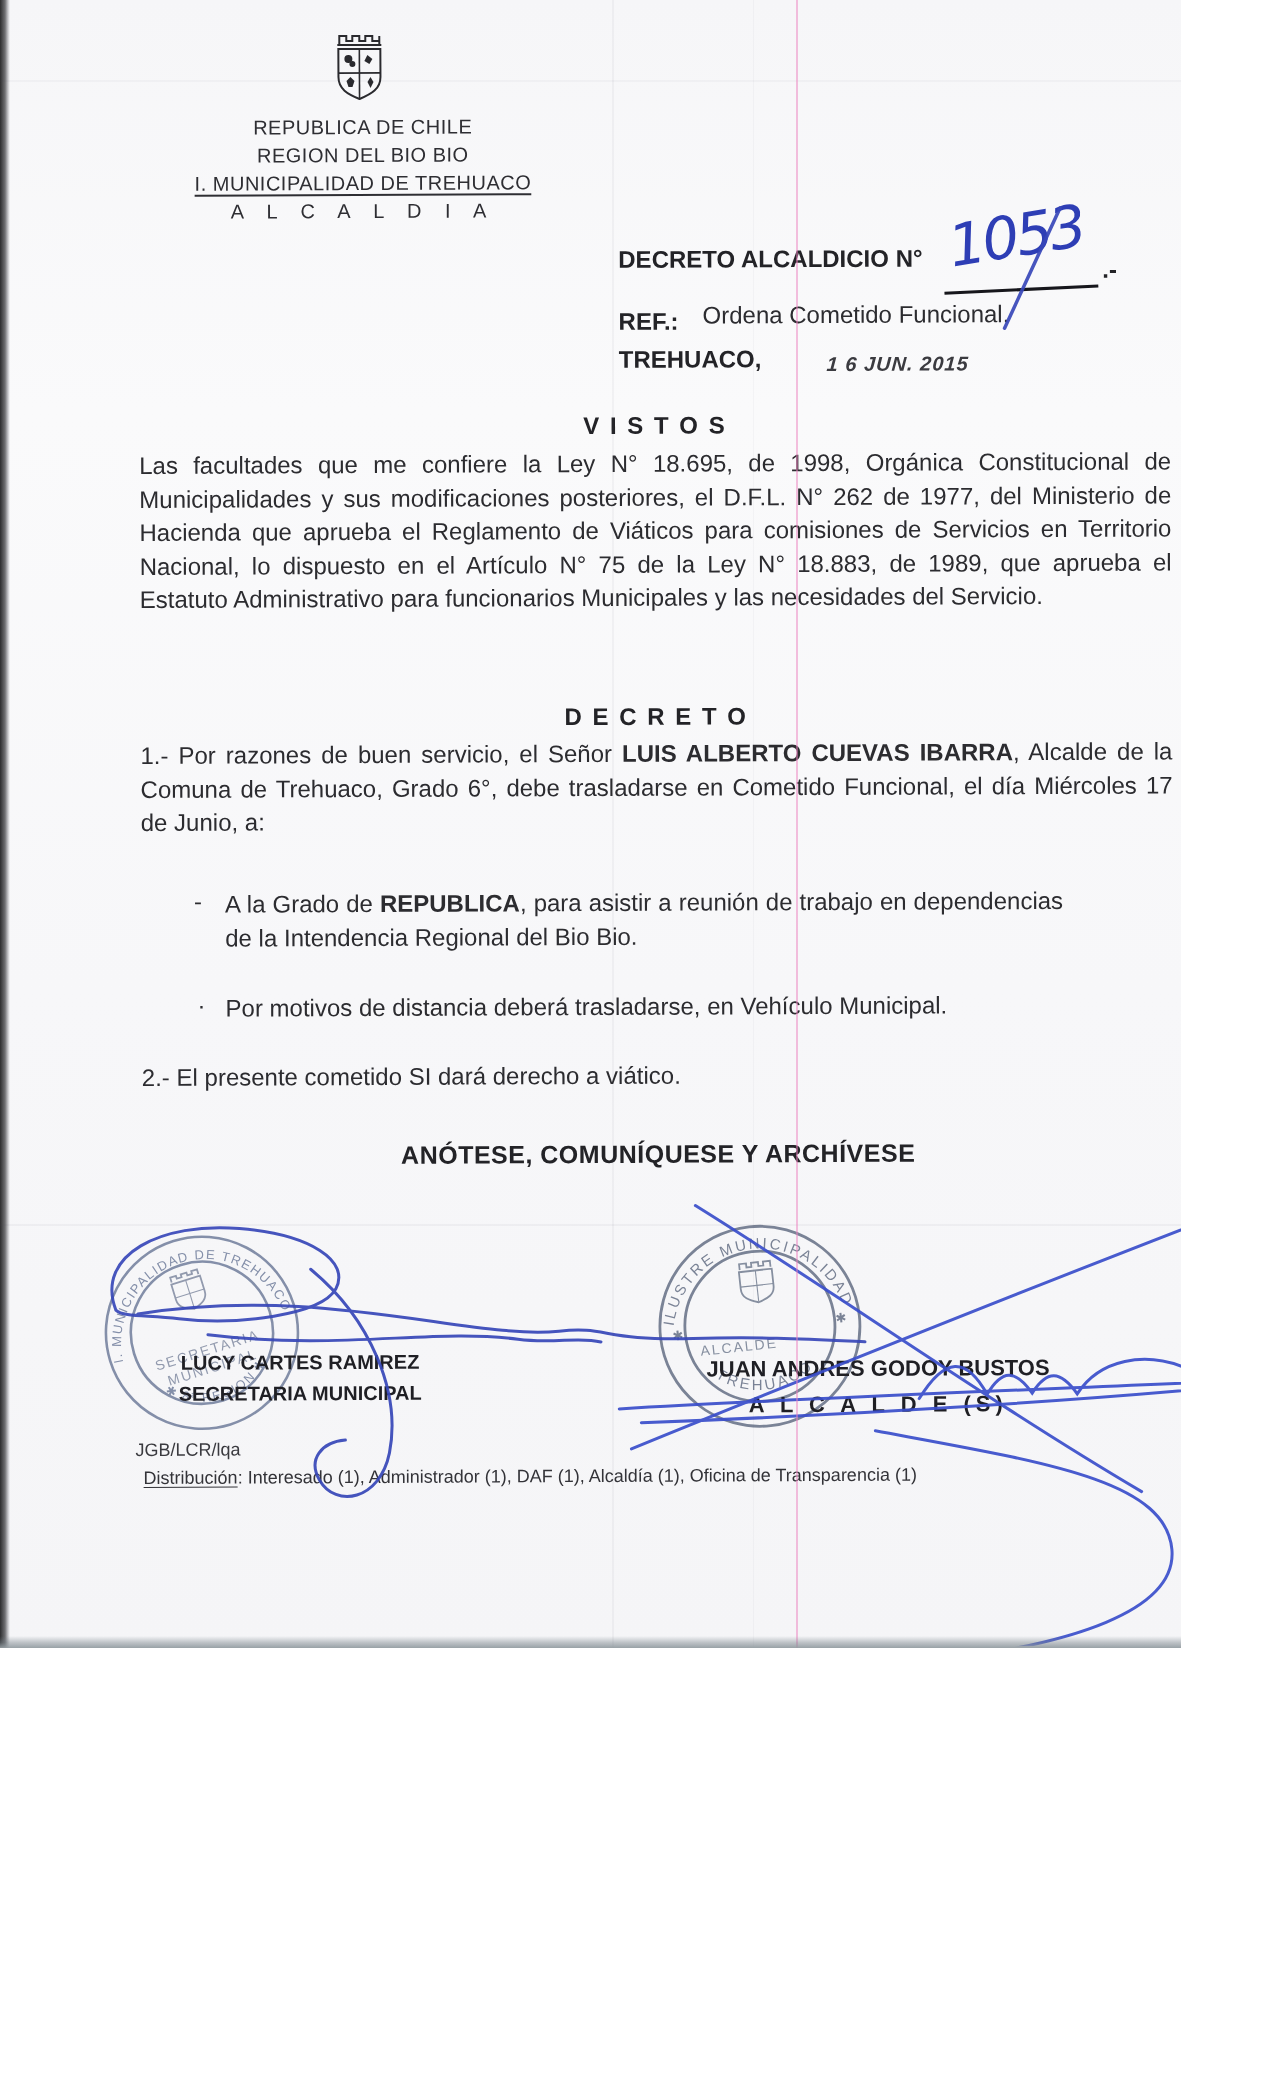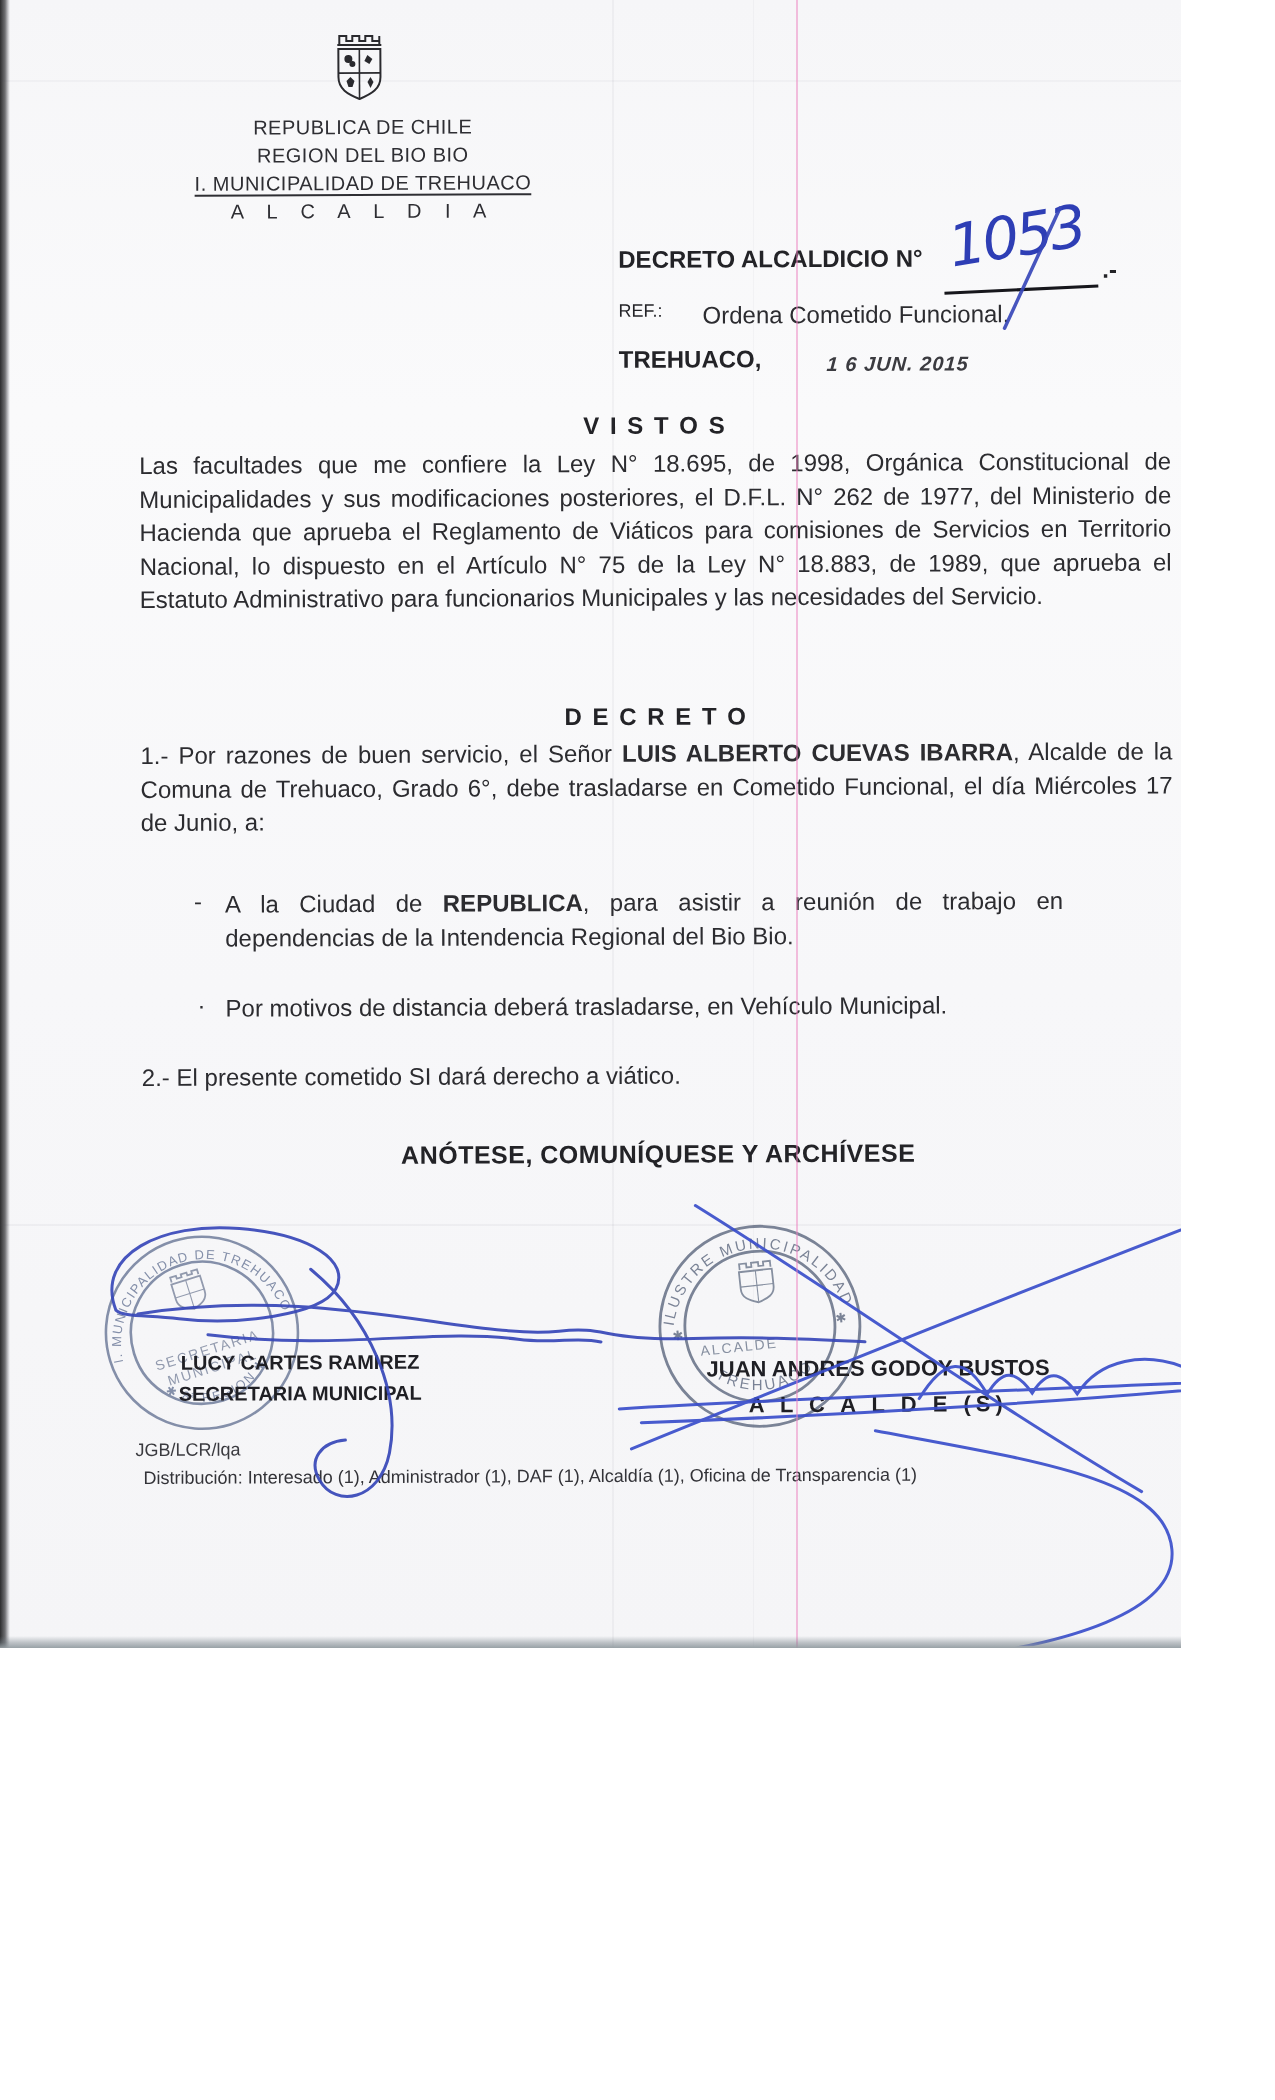--- a/index.html
+++ b/index.html
@@ -31,21 +31,21 @@
   .coat-of-arms { left:330px; top:28px; }
   .letterhead { left:148px; top:112px; width:434px; text-align:center; font-size:20px; line-height:28px; color:#2e2e33; letter-spacing:0.5px; }
   .lh-underlined { text-decoration:underline; text-underline-offset:4px; text-decoration-thickness:2px; }
   .lh-spaced { letter-spacing:9px; }
 
   
   .dt-label   { left:620px; top:246px; font-size:24px; font-weight:bold; color:#232327; }
   .hand-number{ left:950px; top:204px; font-size:58px; font-style:italic; color:#2e3eb5; letter-spacing:-3px; transform:rotate(-9deg); font-family:"DejaVu Sans",sans-serif; }
   .number-underline { left:946px; top:290px; width:154px; height:3px; background:#17171c; transform:rotate(-2.5deg); }
   .number-suffix { left:1104px; top:258px; font-size:24px; font-weight:bold; color:#232327; }
-  .ref-label  { left:620px; top:301px; font-size:18px; font-weight:normal; color:#232327; }
+  .ref-label  { left:620px; top:308px; font-size:24px; font-weight:bold; color:#232327; }
   .ref-text   { left:704px; top:302px; font-size:24px; }
   .place      { left:620px; top:346px; font-size:24px; font-weight:bold; color:#232327; }
   .date-stamp { left:828px; top:354px; font-size:20px; font-weight:bold; font-style:italic; letter-spacing:1px; color:#3b3b40; transform:skewX(-4deg); }
 
   
   .center-h { left:140px; width:1032px; text-align:center; font-weight:bold; font-size:24px; color:#232327; }
   .vistos-h  { top:412px; letter-spacing:2px; }
   .vistos-body { left:140px; top:447px; width:1032px; font-size:24px; line-height:33.5px; text-align:justify; }
   .decreto-h { top:703px; letter-spacing:2px; }
   .para1 { left:140px; top:737px; width:1032px; font-size:24px; line-height:33.5px; text-align:justify; }
@@ -61,21 +61,21 @@
   .stamp-left  { left:96px;  top:1228px; transform:rotate(-17deg); z-index:15; }
   .stamp-right { left:650px; top:1220px; transform:rotate(-6deg);  z-index:15; }
   .name-left  { left:147px; top:1346px; width:300px; text-align:center; font-weight:bold; font-size:20px; line-height:31px; color:#1f1f24; z-index:20; }
   .name-right { left:655px; top:1352px; width:440px; text-align:center; font-weight:bold; font-size:22px; line-height:36px; color:#1f1f24; z-index:20; }
   .title-spaced { letter-spacing:5px; }
   .ink-overlay { left:0; top:0; z-index:30; pointer-events:none; }
 
   
   .footer-initials { left:132px; top:1438px; font-size:18px; color:#3a3a3f; }
   .footer-dist { left:140px; top:1466px; font-size:18px; color:#333338; }
-  .dist-underline { text-underline-offset:3px; }
+  .dist-underline { text-decoration:underline; text-underline-offset:3px; }
 </style>
 </head>
 <body>
 
 <div class="paper">
 
   <div class="content">
 
     <svg class="abs coat-of-arms" width="64" height="80" viewBox="0 0 64 80">
       <g stroke="#2a2a2e" fill="none" stroke-width="2">
@@ -110,21 +110,21 @@
     <div class="abs place">TREHUACO,</div>
     <div class="abs date-stamp">1 6 JUN. 2015</div>
 
     <div class="abs center-h vistos-h">V I S T O S</div>
     <p class="abs vistos-body doc-text">Las facultades que me confiere la Ley N° 18.695, de 1998, Orgánica Constitucional de Municipalidades y sus modificaciones posteriores, el D.F.L. N° 262 de 1977, del Ministerio de Hacienda que aprueba el Reglamento de Viáticos para comisiones de Servicios en Territorio Nacional, lo dispuesto en el Artículo N° 75 de la Ley N° 18.883, de 1989, que aprueba el Estatuto Administrativo para funcionarios Municipales y las necesidades del Servicio.</p>
 
     <div class="abs center-h decreto-h">D E C R E T O</div>
     <p class="abs para1 doc-text"><span>1.- Por razones de buen servicio, el Señor </span><b>LUIS ALBERTO CUEVAS IBARRA</b><span>, Alcalde de la Comuna de Trehuaco,  Grado 6°, debe trasladarse en Cometido Funcional, el día Miércoles 17 de Junio, a:</span></p>
 
     <div class="abs bullet-marker1 doc-text">-</div>
-    <p class="abs bullet1 doc-text"><span>A  la Ciudad de </span><b>REPUBLICA</b><span>, para asistir a reunión de trabajo en dependencias de la Intendencia Regional del Bio Bio.</span></p>
+    <p class="abs bullet1 doc-text"><span>A  la Grado de </span><b>REPUBLICA</b><span>, para asistir a reunión de trabajo en dependencias de la Intendencia Regional del Bio Bio.</span></p>
 
     <div class="abs bullet-marker2 doc-text">·</div>
     <p class="abs bullet2 doc-text">Por motivos de distancia deberá trasladarse, en Vehículo Municipal.</p>
 
     <div class="abs item2 doc-text">2.- El presente cometido SI dará derecho a viático.</div>
 
     <div class="abs center-h closing">ANÓTESE, COMUNÍQUESE Y ARCHÍVESE</div>
 
     <svg class="abs stamp stamp-left" width="206" height="206" viewBox="0 0 206 206">
       <g stroke="#7b87a3" fill="none" stroke-width="2.6">

